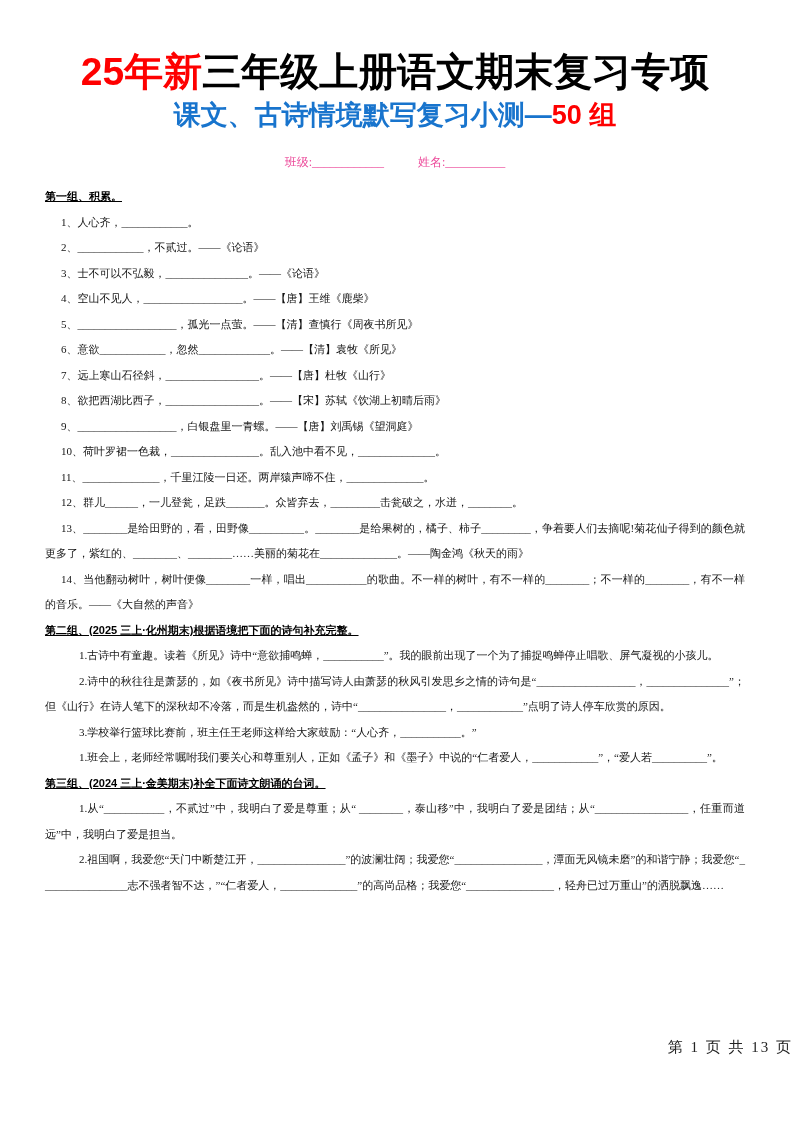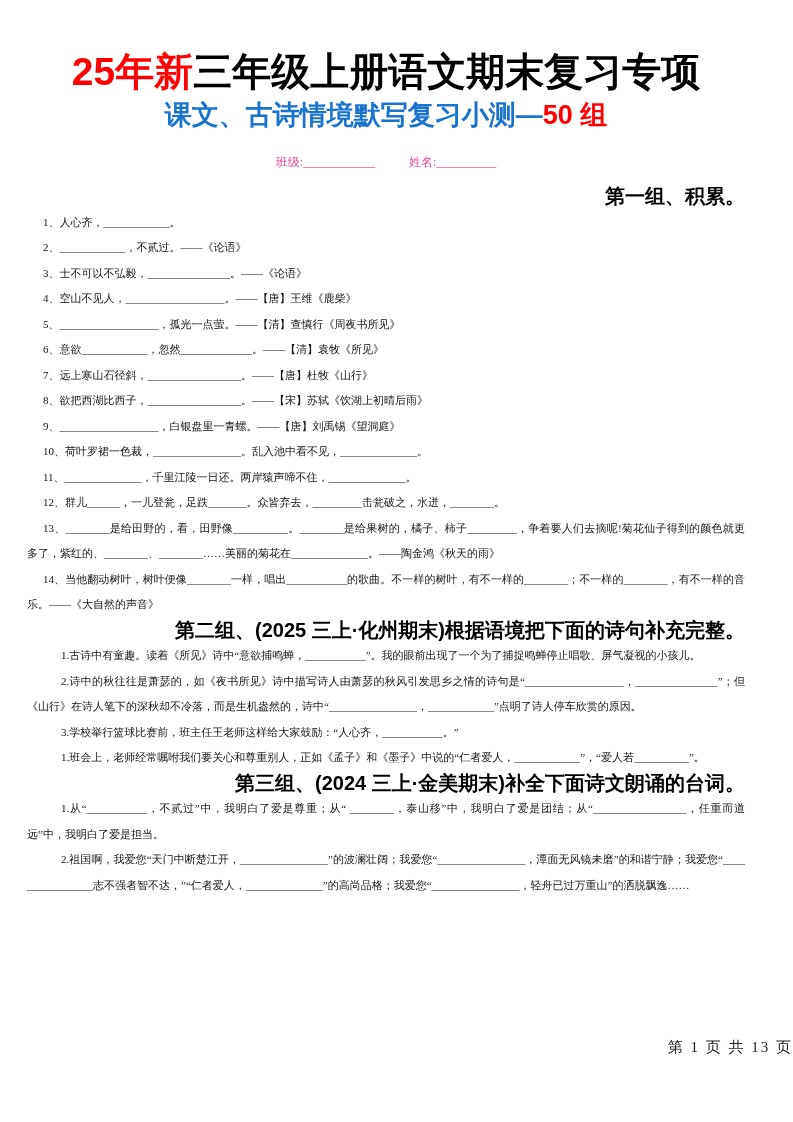--- a/index.html
+++ b/index.html
@@ -3,21 +3,21 @@
 <meta charset="utf-8">
 <style>
   * { box-sizing: border-box; }
   html, body { margin: 0; padding: 0; }
   body {
     width: 793px; height: 1122px; background: #ffffff;
     font-family: "Liberation Serif", "DejaVu Serif", serif;
   }
   .page {
     position: relative; width: 793px; height: 1122px;
-    padding: 40px 48px 0 27px; overflow: hidden; color: #141414;
+    padding: 40px 48px 0 45px; overflow: hidden; color: #141414;
   }
   .title {
     margin: 8px 0 0; text-align: center;
     font-family: "Liberation Sans", "DejaVu Sans", sans-serif;
     font-weight: bold; font-size: 39px; line-height: 1.25; color: #000;
     white-space: nowrap;
   }
   .title .red, .subtitle .red { color: #fe0000; }
   .subtitle {
     margin: 2px 0 0; text-align: center;
@@ -25,22 +25,22 @@
     font-weight: bold; font-size: 27px; line-height: 1.2; color: #1874cd;
     white-space: nowrap;
   }
   .name-line {
     margin-top: 23px; text-align: center; font-size: 12px; color: #ec4899;
   }
   .name-line .gap { display: inline-block; width: 34px; }
   .content { margin-top: 13px; }
   .sec-heading {
     font-family: "Liberation Sans", "DejaVu Sans", sans-serif;
-    font-weight: bold; font-size: 20px; line-height: 25.5px;
-    margin: 0; color: #000; text-align: right;
+    font-weight: bold; font-size: 11px; line-height: 25.5px;
+    margin: 0; color: #000; text-align: left; text-decoration: underline;
   }
   .item {
     font-size: 11px; line-height: 25.5px; margin: 0;
     text-indent: 16px; text-align: justify; word-break: break-all;
     white-space: pre-wrap; color: #141414;
   }
   .sec-2 .item, .sec-3 .item { text-indent: 34px; }
   .footer {
     position: absolute; left: 0; right: 0; top: 1038px;
     text-align: right; font-size: 15px; color: #222; letter-spacing: 2px;

